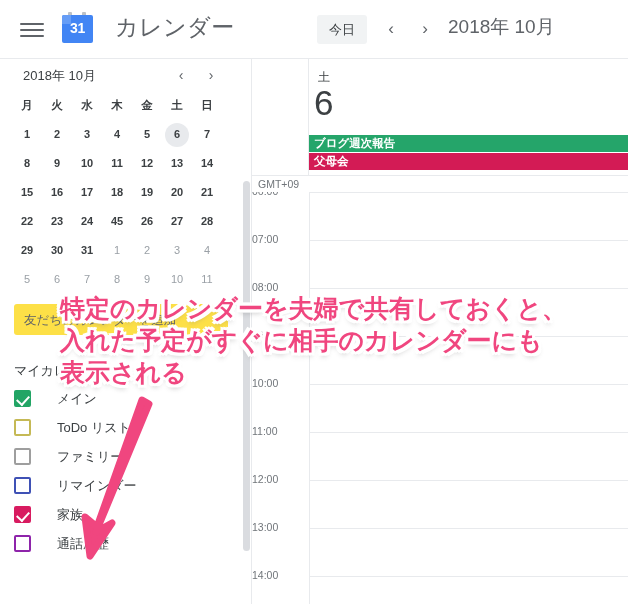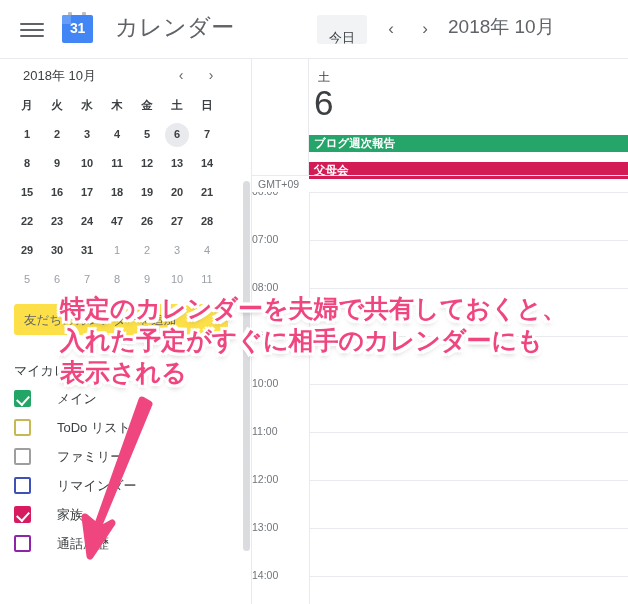--- a/index.html
+++ b/index.html
@@ -95,21 +95,21 @@
     font-weight: 400;
     letter-spacing: 0.5px;
     white-space: nowrap;
     margin-left: 8px;
   }
 
   .today-btn {
     position: absolute;
     left: 317px; top: 15px;
     height: 29px;
-    padding: 8px 12px;
+    padding: 0 12px;
     line-height: 29px;
     background: #f1f3f4;
     border: none;
     border-radius: 3px;
     font-size: 13px;
     color: #3c4043;
     font-family: inherit;
     cursor: pointer;
   }
   .nav-arrow {
@@ -336,21 +336,21 @@
     line-height: 44px;
   }
   .allday {
     position: absolute;
     left: 57px; top: 76px;
     width: 320px;
   }
   .event-chip {
     position: relative;
     height: 17px;
-    margin-bottom: 10px;
+    margin-bottom: 1px;
     color: #ffffff;
     font-size: 11.5px;
     font-weight: bold;
     line-height: 17px;
     padding-left: 5px;
     box-sizing: border-box;
     white-space: nowrap;
     overflow: hidden;
     cursor: pointer;
   }
@@ -487,21 +487,21 @@
           <div class="day"><span>15</span></div>
           <div class="day"><span>16</span></div>
           <div class="day"><span>17</span></div>
           <div class="day"><span>18</span></div>
           <div class="day"><span>19</span></div>
           <div class="day"><span>20</span></div>
           <div class="day"><span>21</span></div>
           <div class="day"><span>22</span></div>
           <div class="day"><span>23</span></div>
           <div class="day"><span>24</span></div>
-          <div class="day"><span>47</span></div>
+          <div class="day"><span>45</span></div>
           <div class="day"><span>26</span></div>
           <div class="day"><span>27</span></div>
           <div class="day"><span>28</span></div>
           <div class="day"><span>29</span></div>
           <div class="day"><span>30</span></div>
           <div class="day"><span>31</span></div>
           <div class="day muted"><span>1</span></div>
           <div class="day muted"><span>2</span></div>
           <div class="day muted"><span>3</span></div>
           <div class="day muted"><span>4</span></div>

